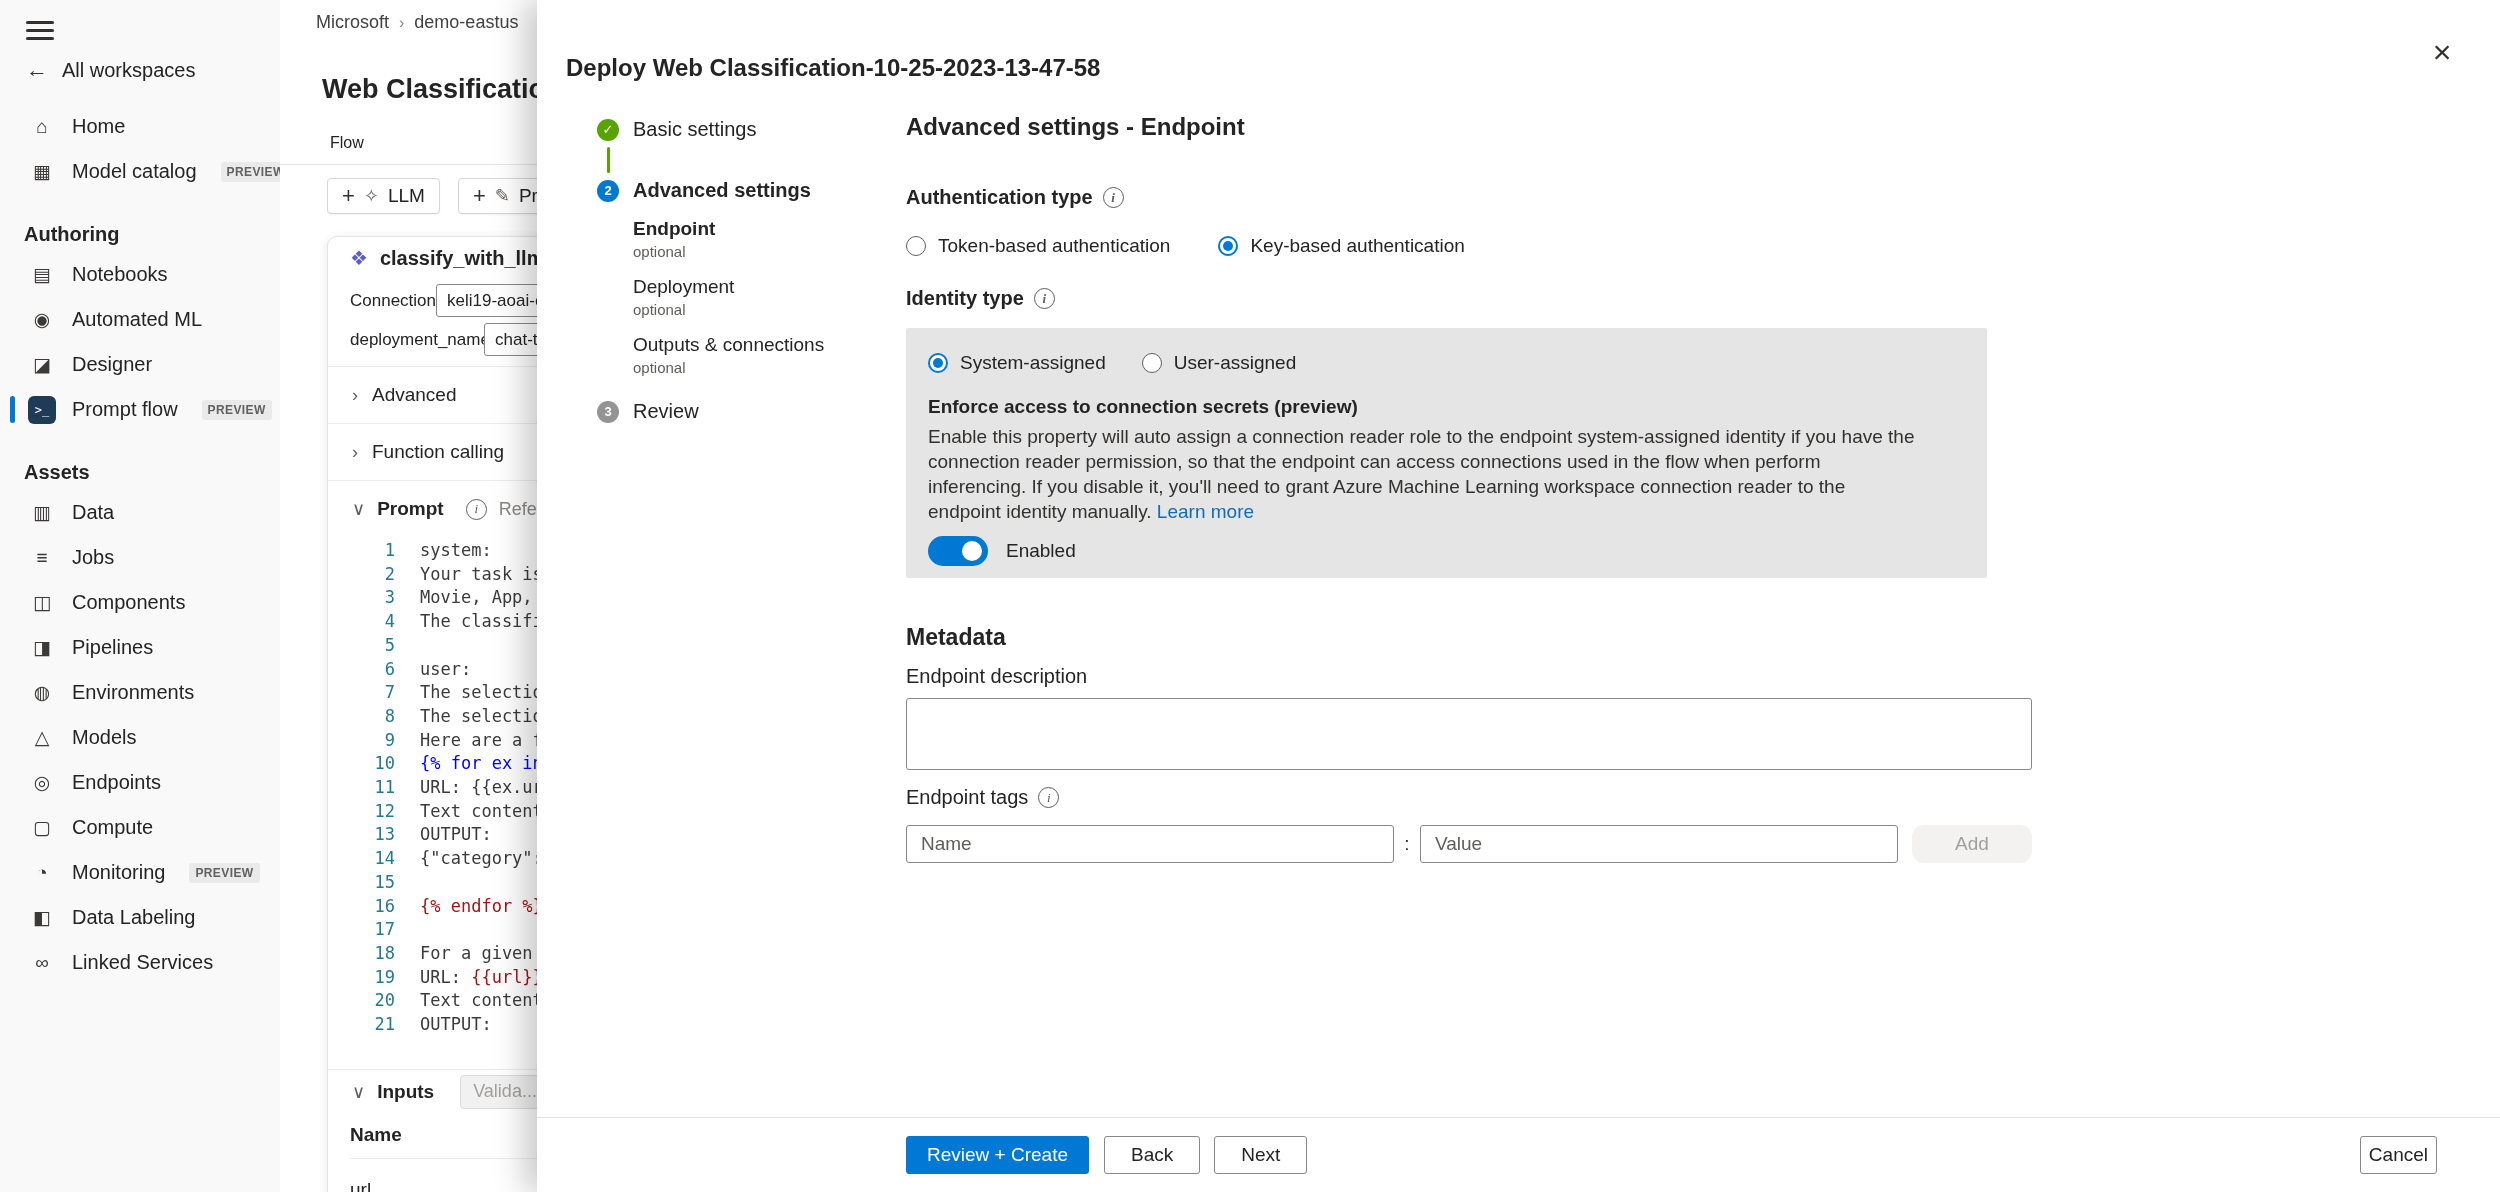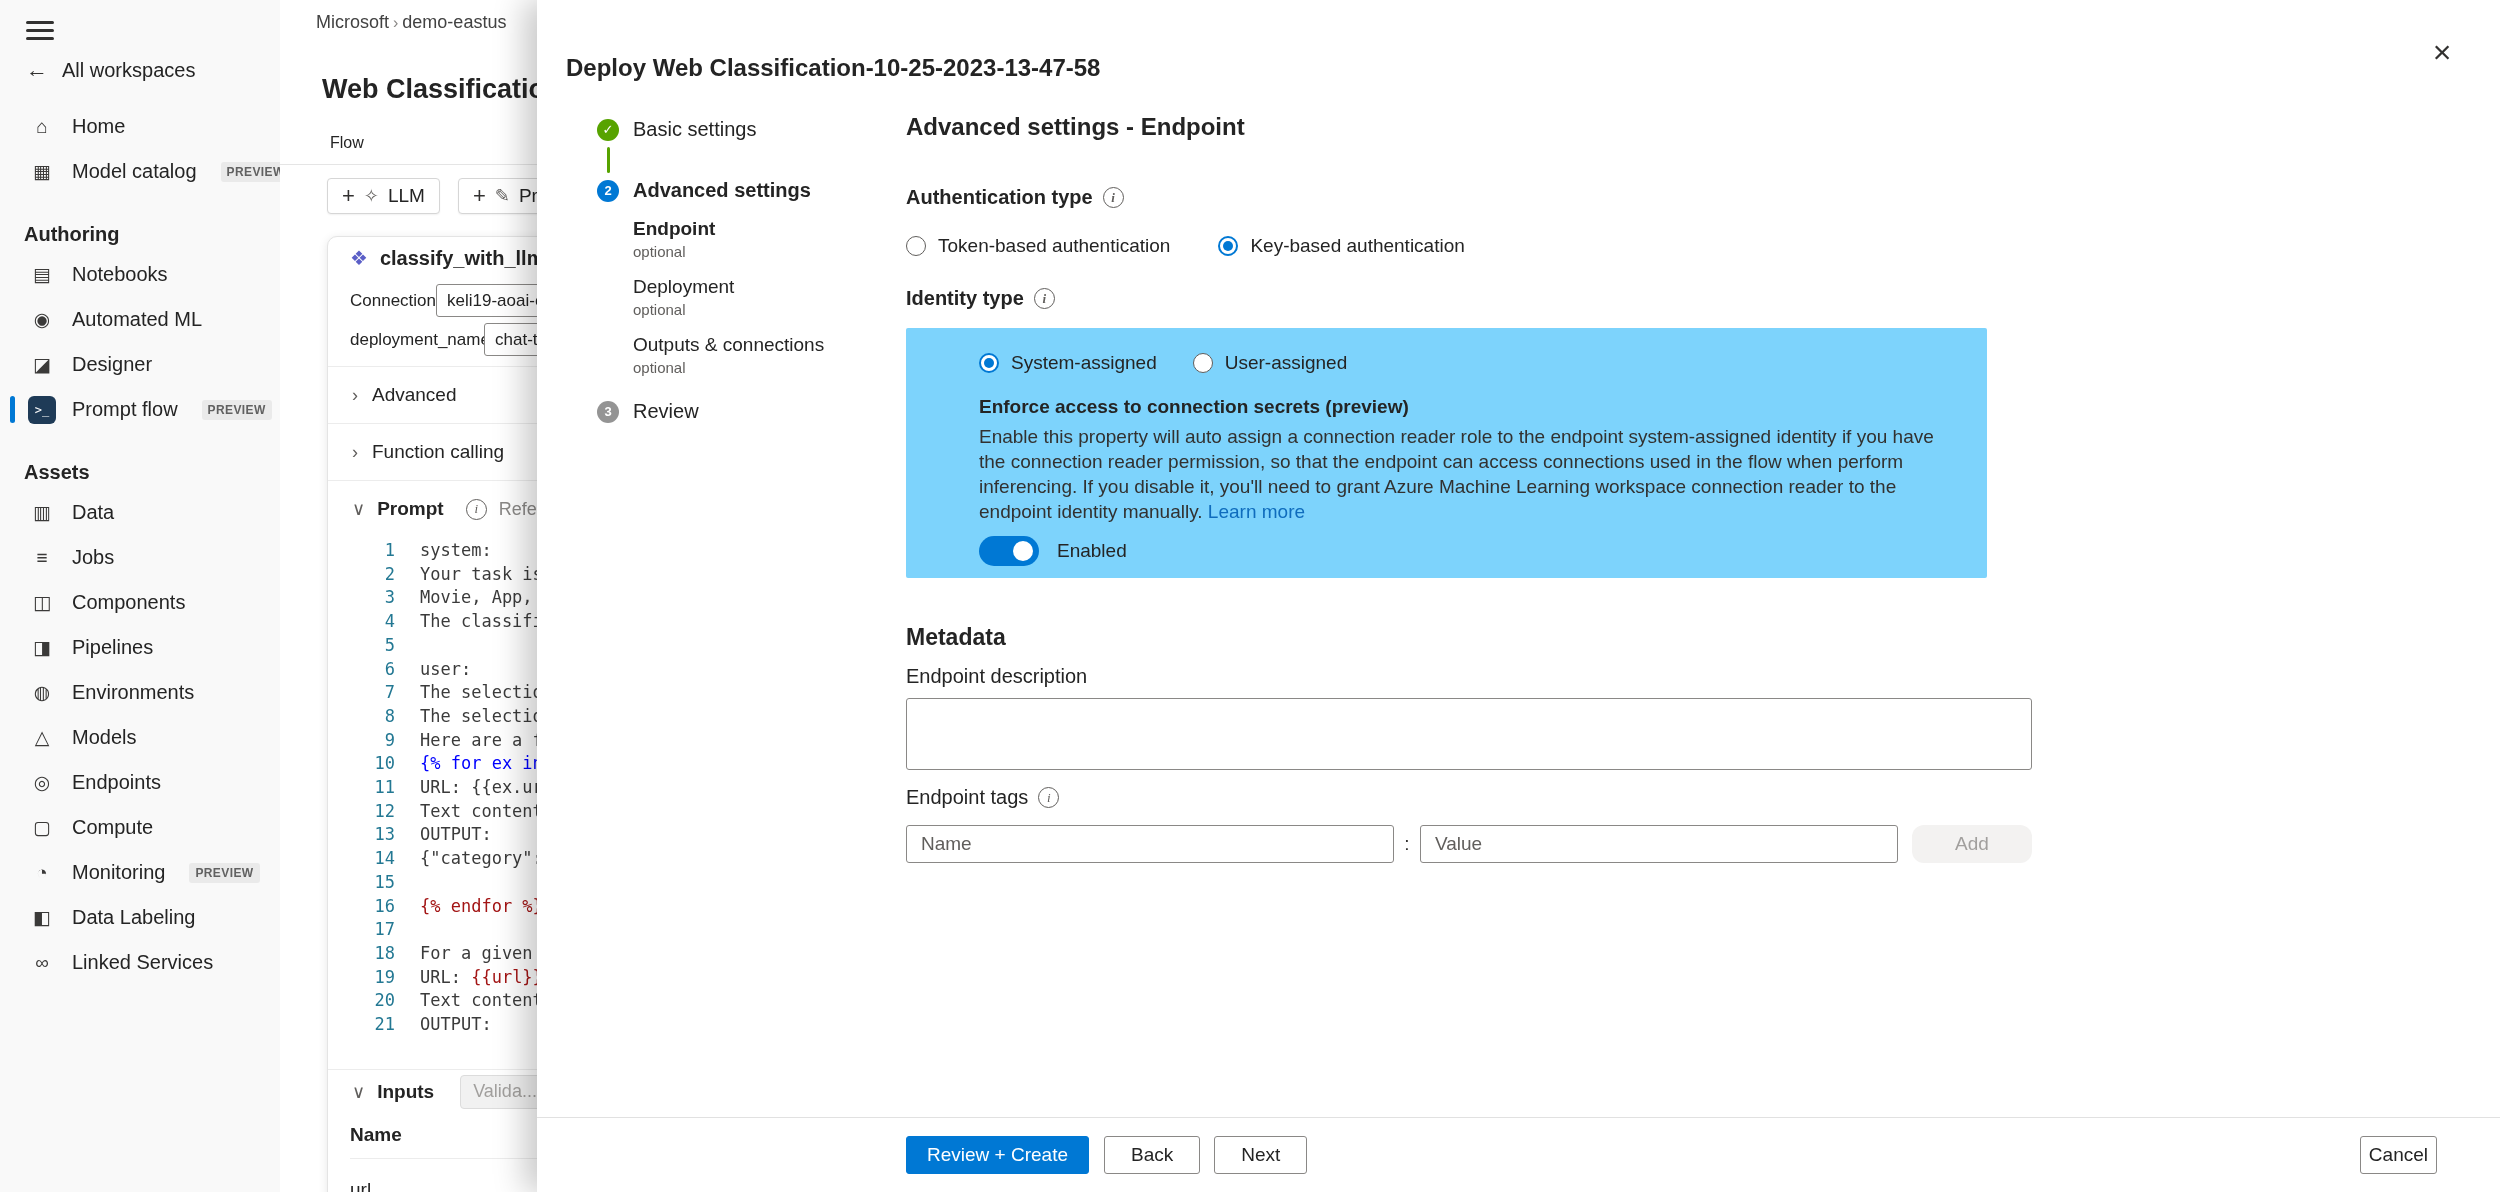--- a/index.html
+++ b/index.html
@@ -16,21 +16,21 @@
   .nav-item{position:relative;height:45px;display:flex;align-items:center;gap:16px;padding-left:28px;font-size:20px;cursor:pointer;white-space:nowrap;}
   .nav-item.active::before{content:"";position:absolute;left:10px;top:9px;width:5px;height:27px;border-radius:3px;background:#0078d4;}
   .nav-icon{width:28px;text-align:center;font-size:19px;color:#3b3a39;flex:none;}
   .nav-icon.pficon{width:28px;height:28px;background:#1f3b57;border-radius:6px;color:#fff;
      font-family:"DejaVu Sans Mono",monospace;font-size:12px;display:flex;align-items:center;justify-content:center;}
   .nav-header{height:40px;display:flex;align-items:flex-end;padding:0 0 6px 24px;font-size:20px;font-weight:600;margin-top:12px;}
   .badge{margin-left:8px;background:#eaeaea;color:#616161;font-size:12px;letter-spacing:.4px;padding:3px 6px;border-radius:3px;font-weight:600;}
 
   
   .content{position:absolute;left:280px;top:0;right:0;bottom:0;background:#fff;}
-  .breadcrumb{position:absolute;left:36px;top:12px;font-size:18px;color:#424242;display:flex;gap:4px;align-items:center;}
+  .breadcrumb{position:absolute;left:36px;top:12px;font-size:18px;color:#424242;display:flex;gap:10px;align-items:center;}
   .crumb-sep{color:#8a8886;font-size:16px;}
   .page-title{position:absolute;left:42px;top:56px;font-size:27px;font-weight:600;white-space:nowrap;}
   .tabbar{position:absolute;left:0;top:130px;right:0;height:34px;border-bottom:1px solid #e5e5e5;}
   .tab{position:absolute;left:50px;top:4px;font-size:16px;color:#242424;cursor:pointer;}
   .toolbar{position:absolute;left:47px;top:178px;display:flex;gap:18px;}
   .tb-btn{display:inline-flex;align-items:center;gap:9px;height:36px;padding:0 14px;background:#fff;border:1px solid #d6d6d6;
           border-radius:4px;font-size:19px;color:#242424;font-family:inherit;box-shadow:0 1px 2px rgba(0,0,0,.06);cursor:pointer;}
   .plus::before{content:"+";font-size:22px;line-height:1;color:#323130;}
   .tb-ic{font-size:18px;color:#605e5c;}
 
@@ -99,21 +99,21 @@
   .info{width:19px;height:19px;border:1.5px solid #605e5c;border-radius:50%;display:inline-flex;align-items:center;justify-content:center;
         font-size:13px;color:#605e5c;margin-left:10px;flex:none;}
   .info::after{content:"i";font-family:"Liberation Serif",serif;font-style:italic;}
   .radio-row{display:flex;align-items:center;margin-top:26px;gap:48px;}
   .radio-opt{display:flex;align-items:center;gap:12px;cursor:pointer;}
   .radio{width:20px;height:20px;border:1.5px solid #605e5c;border-radius:50%;position:relative;background:#fff;flex:none;box-sizing:border-box;}
   .radio.sel{border:2px solid #0078d4;}
   .radio.sel::after{content:"";position:absolute;inset:3px;border-radius:50%;background:#0078d4;}
   .radio-label{font-size:19px;}
 
-  .id-box{margin-top:18px;width:1081px;height:250px;background:#7dd3fc;border-radius:2px;padding:24px 40px 0 73px;box-sizing:border-box;}
+  .id-box{margin-top:18px;width:1081px;height:250px;background:#e5e5e5;border-radius:2px;padding:24px 40px 0 22px;box-sizing:border-box;}
   .id-box .radio-row{margin-top:0;gap:36px;}
   .enforce-title{font-size:19px;font-weight:700;margin-top:22px;}
   .enforce-body{font-size:19px;line-height:25px;margin-top:6px;color:#323130;max-width:990px;}
   .link{color:#0f6cbd;cursor:pointer;}
   .toggle-row{display:flex;align-items:center;gap:18px;margin-top:12px;}
   .toggle{width:60px;height:30px;border-radius:16px;background:#0078d4;position:relative;cursor:pointer;flex:none;}
   .toggle::after{content:"";position:absolute;top:5px;right:6px;width:20px;height:20px;border-radius:50%;background:#fff;}
   .toggle-label{font-size:19px;}
 
   .meta-h{font-size:23px;font-weight:600;margin-top:46px;}

